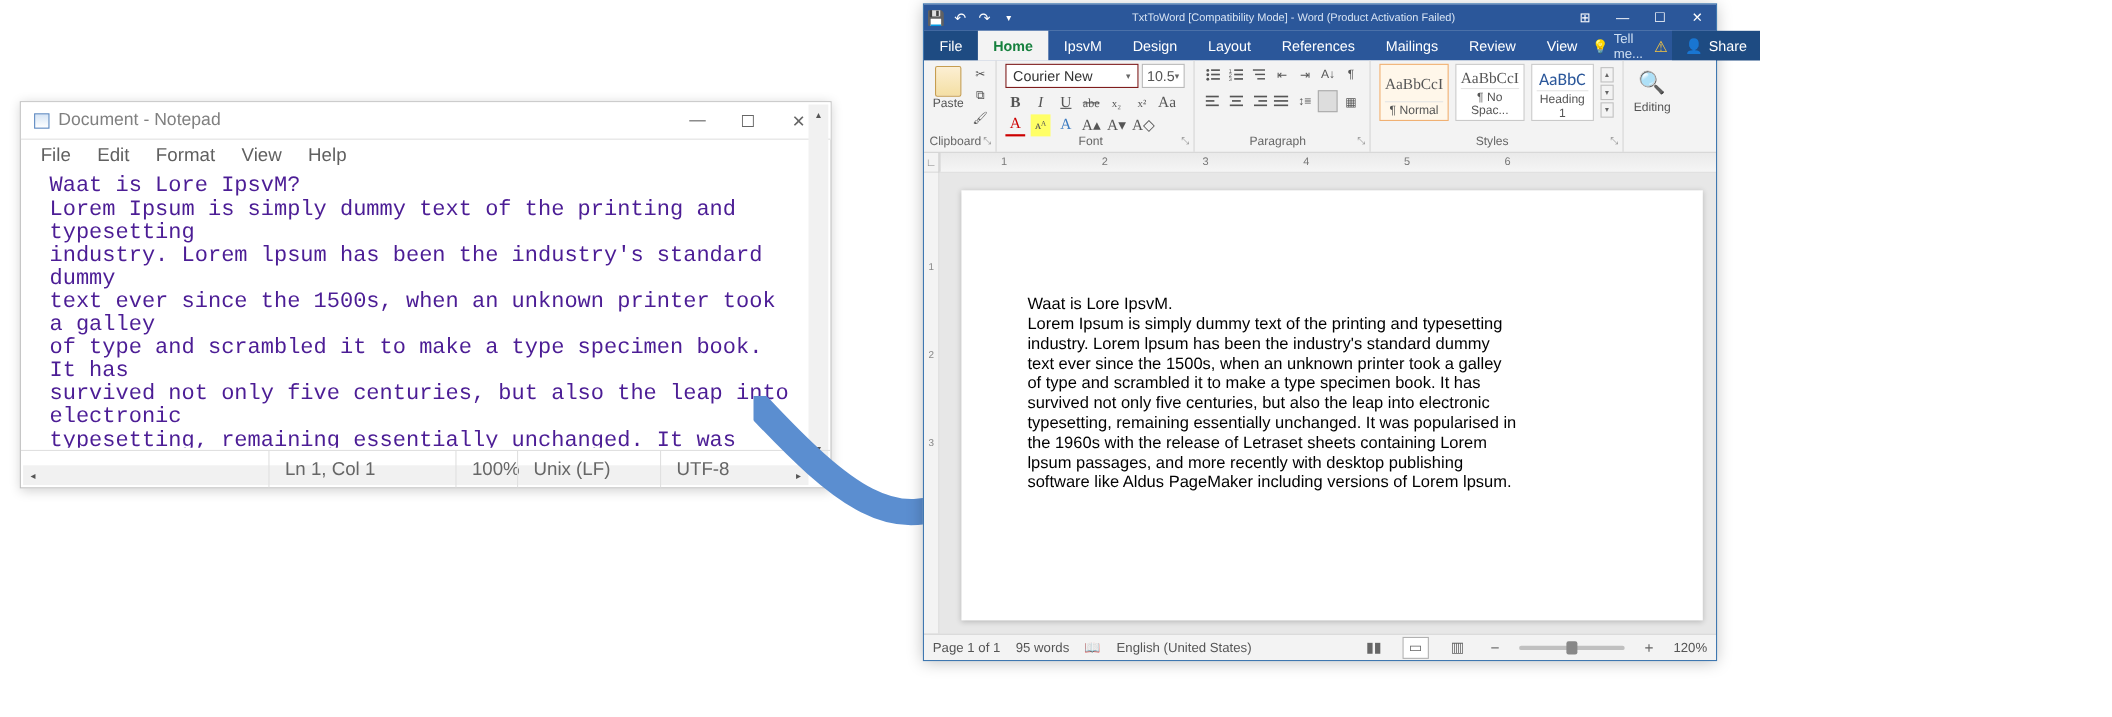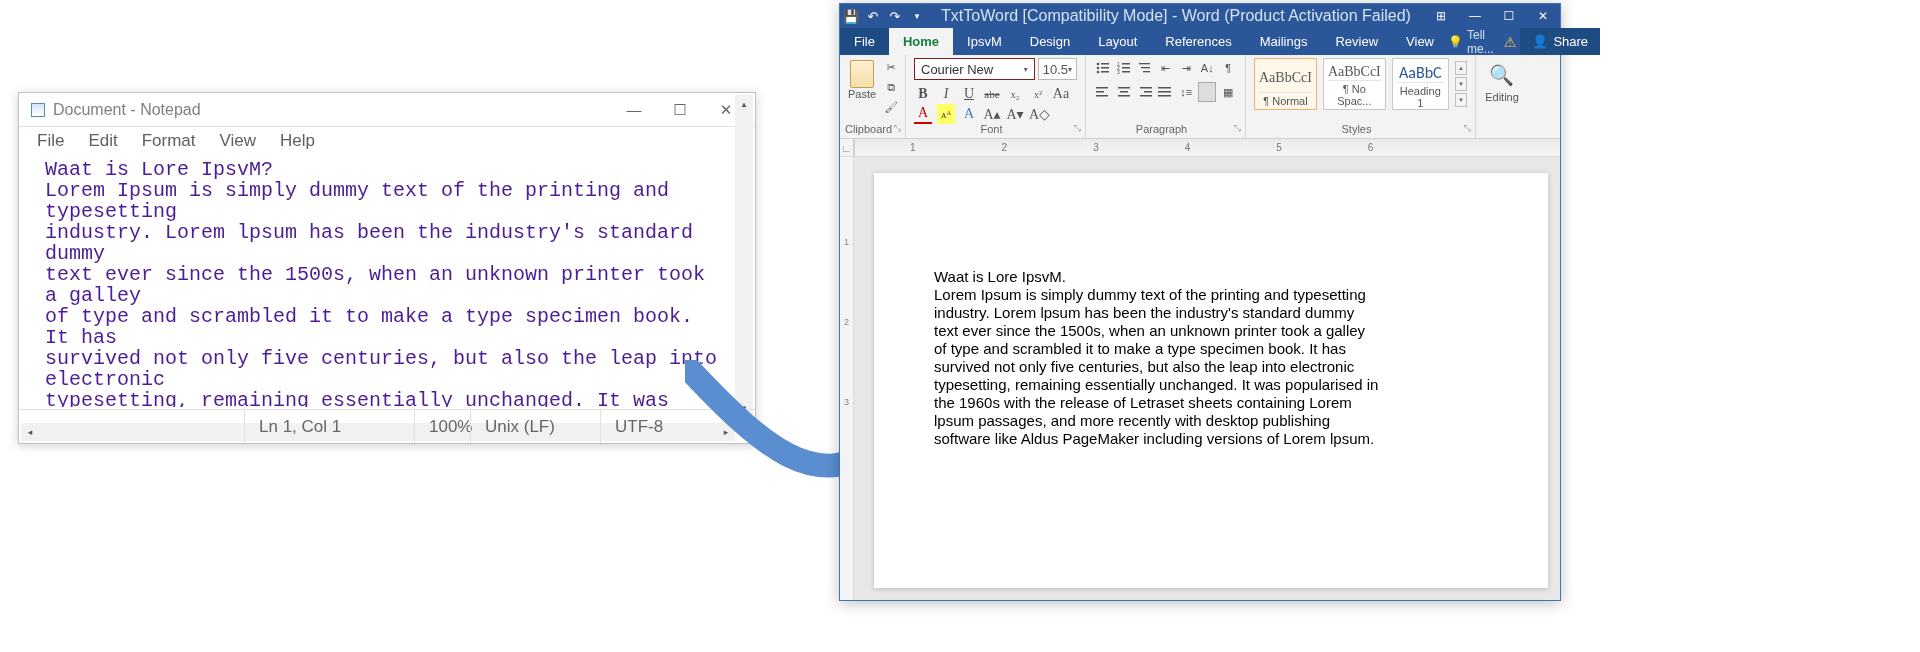--- a/index.html
+++ b/index.html
@@ -66,21 +66,21 @@
     border:1px solid #3f77b0;
     box-shadow:0 2px 14px rgba(0,0,0,.25);
     background:#fff; display:flex; flex-direction:column;
   }
   .wd-qat{
     height:24px; background:#2b579a; display:flex; align-items:center;
     color:#fff; font-size:12px;
   }
   .wd-qat .qat-btn{width:22px;height:22px;display:flex;align-items:center;justify-content:center;
     font-size:13px;cursor:default;}
-  .wd-qat .title{flex:1;text-align:center;font-size:16px;color:#d6e3f3;white-space:nowrap;}
+  .wd-qat .title{flex:1;text-align:center;font-size:10px;color:#d6e3f3;white-space:nowrap;}
   .wd-qat .win-ctl{width:34px;height:100%;display:flex;align-items:center;justify-content:center;font-size:12px;}
   .wd-tabs{
     height:27px; background:#2b579a; display:flex; align-items:stretch;
     font-size:13px; color:#fff;
   }
   .wd-tab{padding:0 14px;display:flex;align-items:center;cursor:default;}
   .wd-tab.file{background:#1e4b82;}
   .wd-tab.active{background:#f3f3f3;color:#15803d;font-weight:600;}
   .wd-tabs .spacer{flex:1;}
   .wd-tabs .tell{display:flex;align-items:center;gap:4px;color:#cfe0f3;font-size:12px;padding-right:6px;}
@@ -426,13 +426,29 @@
 of type and scrambled it to make a type specimen book. It has
 survived not only five centuries, but also the leap into electronic
 typesetting, remaining essentially unchanged. It was popularised in
 the 1960s with the release of Letraset sheets containing Lorem
 lpsum passages, and more recently with desktop publishing
 software like Aldus PageMaker including versions of Lorem lpsum.</p>
       </div>
     </div>
   </div>
 
+  <div class="wd-status">
+    <span>Page 1 of 1</span>
+    <span>95 words</span>
+    <span>📖</span>
+    <span>English (United States)</span>
+    <div class="spacer"></div>
+    <div class="view-btn">▮▮</div>
+    <div class="view-btn active">▭</div>
+    <div class="view-btn">▥</div>
+    <span class="zoom-minus">−</span>
+    <div class="zoom-slider">
+        <div class="knob"></div>
+      </div>
+    <span class="zoom-plus">+</span>
+    <span>120%</span>
+  </div>
 </div>
 
 </body></html>

